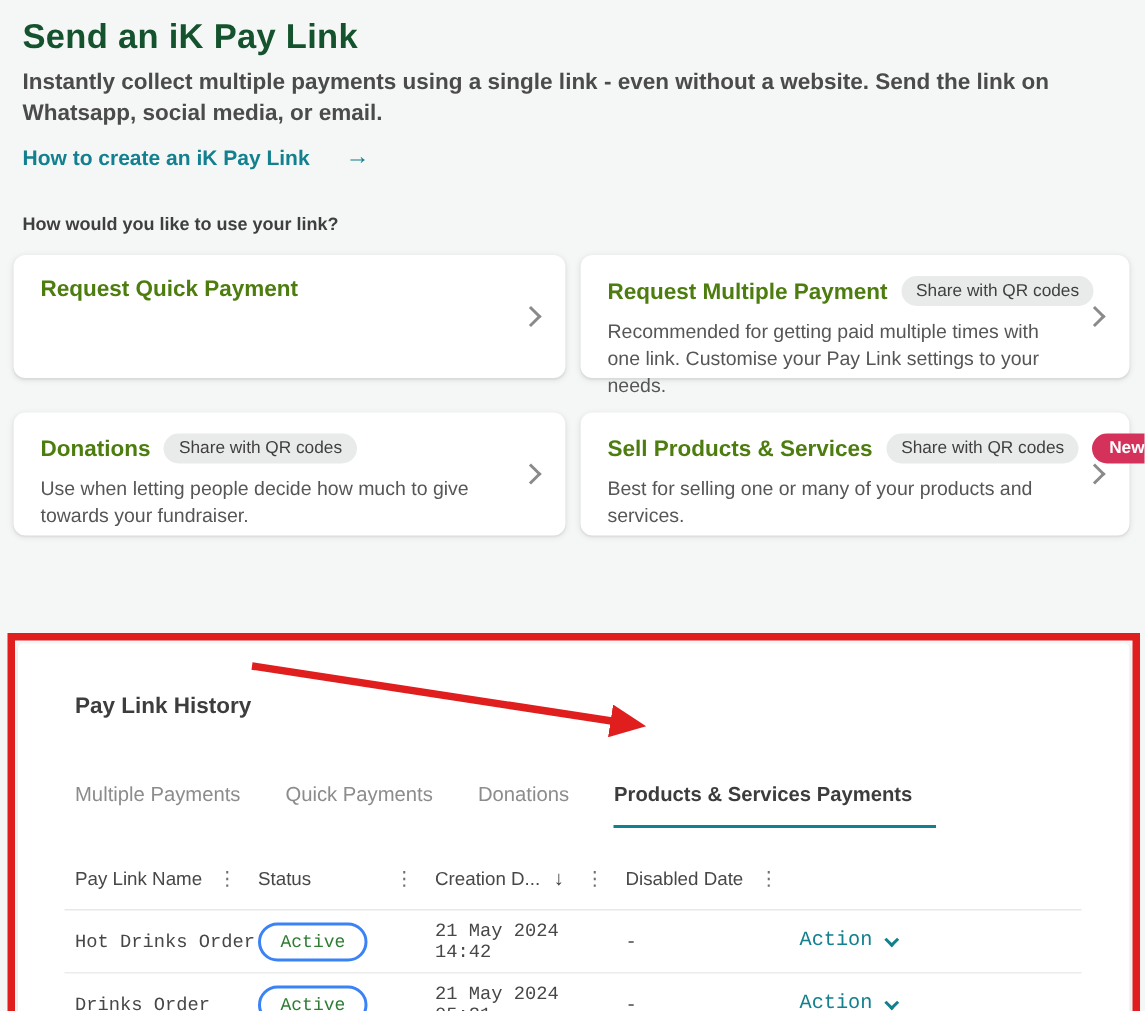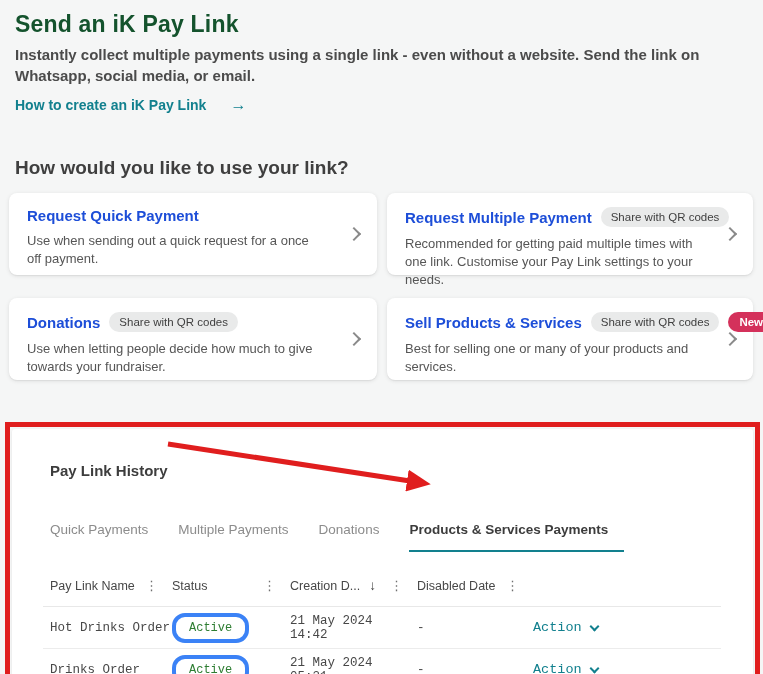--- a/index.html
+++ b/index.html
@@ -17,31 +17,31 @@
   .top { padding: 10px 16px 0 15px; }
   .page-title { font-size: 23px; font-weight: 600; color: #14532d; line-height: 28px; letter-spacing: .2px; }
   .page-desc { margin-top: 6px; font-size: 15px; line-height: 21px; color: #4b4b4b; max-width: 735px; font-weight: bold; }
   .howto-link {
     display: inline-flex; align-items: center; gap: 24px;
     margin-top: 10px; font-size: 14px; font-weight: bold;
     color: #12808e; text-decoration: none; cursor: pointer;
   }
   .howto-arrow { font-size: 16px; font-weight: bold; }
 
-  .section-heading { margin: 43px 0 0 15px; font-size: 19px; font-weight: 600; color: #3f3f3f; }
+  .section-heading { margin: 27px 0 0 15px; font-size: 12px; font-weight: 600; color: #3f3f3f; }
 
   
   .cards { display: grid; grid-template-columns: 368px 366px; gap: 23px 10px; margin: 14px 0 0 9px; }
   .card {
     position: relative; background: #fff; border-radius: 8px; height: 82px;
     padding: 14px 42px 10px 18px; cursor: pointer;
     box-shadow: 0 1px 4px rgba(0,0,0,.10), 0 1px 1px rgba(0,0,0,.05);
   }
   .card-title-row { display: flex; align-items: center; gap: 9px; flex-wrap: nowrap; }
-  .card-title { font-size: 15px; font-weight: bold; color: #1d4ed8; white-space: nowrap; }
+  .card-title { font-size: 15px; font-weight: bold; color: #4d7c0f; white-space: nowrap; }
   .badge {
     background: #e9eaea; color: #3f3f3f; font-size: 11.5px;
     padding: 4px 10px; border-radius: 12px; white-space: nowrap;
   }
   .badge-new {
     background: #d4315b; color: #fff; font-weight: bold; font-size: 11.5px;
     padding: 4px 11px; border-radius: 12px; white-space: nowrap;
   }
   .card-desc { margin-top: 8px; font-size: 13px; line-height: 18px; color: #565656; }
   .chev-right {
@@ -75,21 +75,21 @@
     font-size: 12.5px; color: #474747;
   }
   .thead { margin-top: 26px; padding-bottom: 13px; border-bottom: 1px solid #e8e8e8; }
   .th { display: flex; align-items: center; }
   .kebab-icon { margin-left: auto; margin-right: 14px; color: #6f6f6f; font-size: 13px; cursor: pointer; line-height: 1; }
   .sort-icon { margin-left: 9px; color: #3f3f3f; font-size: 13.5px; cursor: pointer; }
   .trow { height: 42px; border-bottom: 1px solid #ececec; font-family: Liberation Mono, monospace; }
   .cell-name { color: #474747; }
   .pill {
     display: inline-block; justify-self: start;
-    border: 4px solid #3b82f6; color: #2e7d32; background: #fff;
+    border: 2px solid #3b82f6; color: #2e7d32; background: #fff;
     border-radius: 13px; padding: 4px 13px; font-size: 12px; text-align: right;
   }
   .action-btn {
     display: inline-flex; align-items: center; gap: 9px;
     color: #12808e; font-size: 13.5px; cursor: pointer; justify-self: start;
   }
   .chev-down {
     width: 7px; height: 7px; margin-top: -3px;
     border-right: 2px solid #12808e; border-bottom: 2px solid #12808e;
     transform: rotate(45deg);
@@ -112,21 +112,20 @@
   </div>
 
   <h2 class="section-heading">How would you like to use your link?</h2>
 
   <div class="cards">
 
     <div class="card">
       <div class="card-title-row">
         <span class="card-title">Request Quick Payment</span>
       </div>
-      <div class="card-desc" style="max-width:285px;">Use when sending out a quick request for a once off payment.</div>
       <span class="chev-right"></span>
     </div>
 
     <div class="card">
       <div class="card-title-row">
         <span class="card-title">Request Multiple Payment</span>
         <span class="badge">Share with QR codes</span>
       </div>
       <div class="card-desc" style="max-width:320px;">Recommended for getting paid multiple times with one link. Customise your Pay Link settings to your needs.</div>
       <span class="chev-right"></span>
@@ -152,22 +151,22 @@
     </div>
 
   </div>
 
   <div class="annotation-box">
     <div class="history-card">
 
       <div class="history-title">Pay Link History</div>
 
       <div class="tabs">
+        <div class="tab">Multiple Payments</div>
         <div class="tab">Quick Payments</div>
-        <div class="tab">Multiple Payments</div>
         <div class="tab">Donations</div>
         <div class="tab active">Products &amp; Services Payments</div>
       </div>
 
       <div class="thead">
         <div class="th">
           <span>Pay Link Name</span>
           <span class="kebab-icon">⋮</span>
         </div>
         <div class="th">

